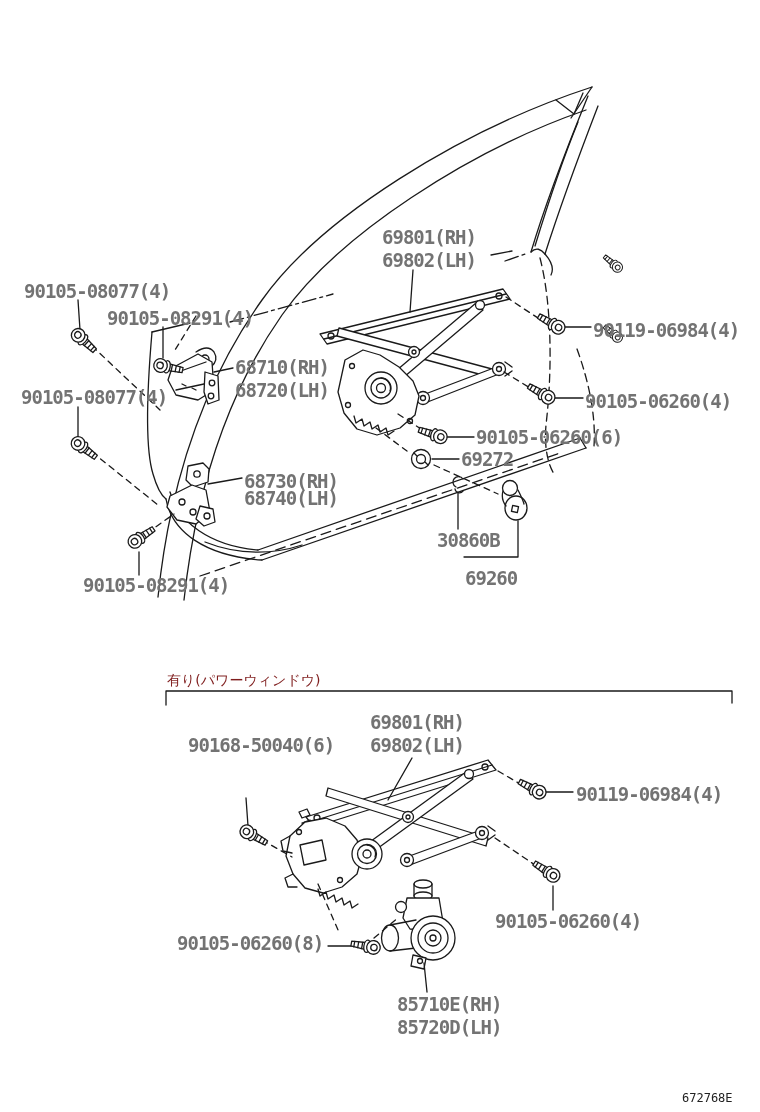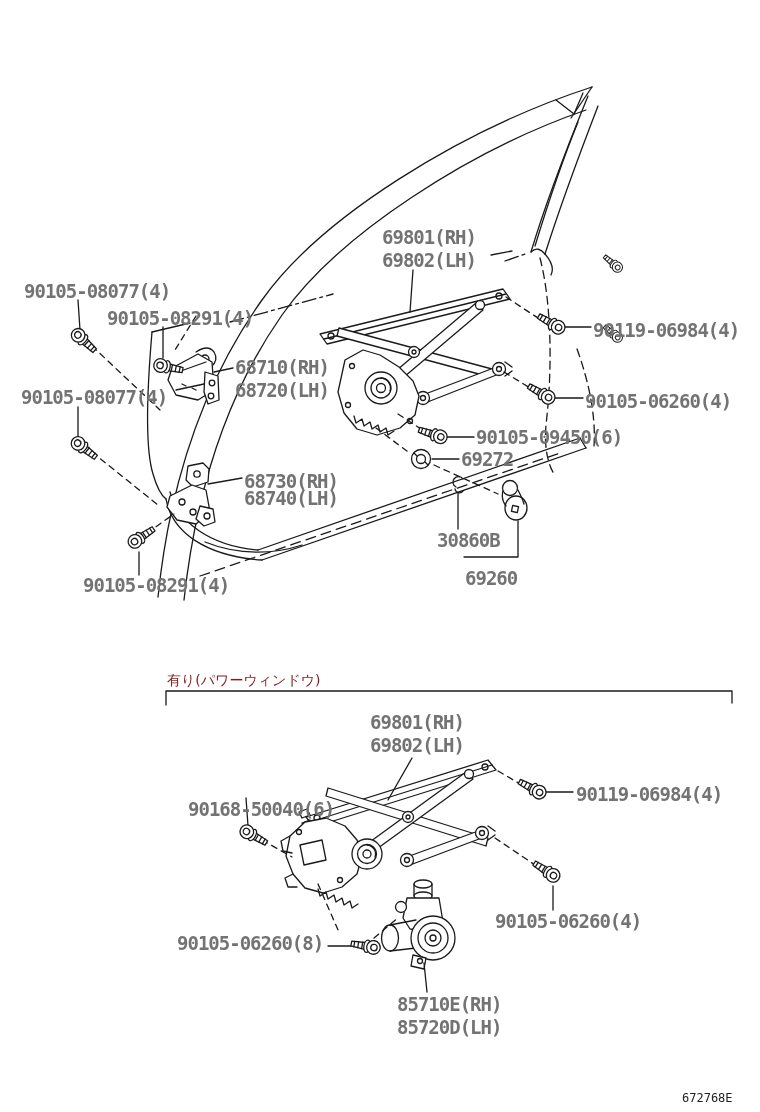--- a/index.html
+++ b/index.html
@@ -279,33 +279,33 @@
 
   <div class="lbl" style="left:24px;  top:282px;">90105-08077(4)</div>
   <div class="lbl" style="left:107px; top:309px;">90105-08291(4)</div>
   <div class="lbl" style="left:382px; top:228px;">69801(RH)</div>
   <div class="lbl" style="left:382px; top:251px;">69802(LH)</div>
   <div class="lbl" style="left:235px; top:358px;">68710(RH)</div>
   <div class="lbl" style="left:235px; top:381px;">68720(LH)</div>
   <div class="lbl" style="left:593px; top:321px;">90119-06984(4)</div>
   <div class="lbl" style="left:21px;  top:388px;">90105-08077(4)</div>
   <div class="lbl" style="left:585px; top:392px;">90105-06260(4)</div>
-  <div class="lbl" style="left:476px; top:428px;">90105-09450(6)</div>
+  <div class="lbl" style="left:476px; top:428px;">90105-06260(6)</div>
   <div class="lbl" style="left:461px; top:450px;">69272</div>
   <div class="lbl" style="left:244px; top:472px;">68730(RH)</div>
   <div class="lbl" style="left:244px; top:489px;">68740(LH)</div>
   <div class="lbl" style="left:437px; top:531px;">30860B</div>
   <div class="lbl" style="left:465px; top:569px;">69260</div>
   <div class="lbl" style="left:83px;  top:576px;">90105-08291(4)</div>
 
   <div class="lbl jp" style="left:167px; top:671px;">有り(パワーウィンドウ)</div>
 
   <div class="lbl" style="left:370px; top:713px;">69801(RH)</div>
   <div class="lbl" style="left:370px; top:736px;">69802(LH)</div>
-  <div class="lbl" style="left:188px; top:800px;">90168-50040(6)</div>
+  <div class="lbl" style="left:188px; top:736px;">90168-50040(6)</div>
   <div class="lbl" style="left:576px; top:785px;">90119-06984(4)</div>
   <div class="lbl" style="left:495px; top:912px;">90105-06260(4)</div>
   <div class="lbl" style="left:177px; top:934px;">90105-06260(8)</div>
   <div class="lbl" style="left:397px; top:995px;">85710E(RH)</div>
   <div class="lbl" style="left:397px; top:1018px;">85720D(LH)</div>
 
   <div class="lbl fig" style="left:682px; top:1089px;">672768E</div>
 </div>
 
 </body></html>

